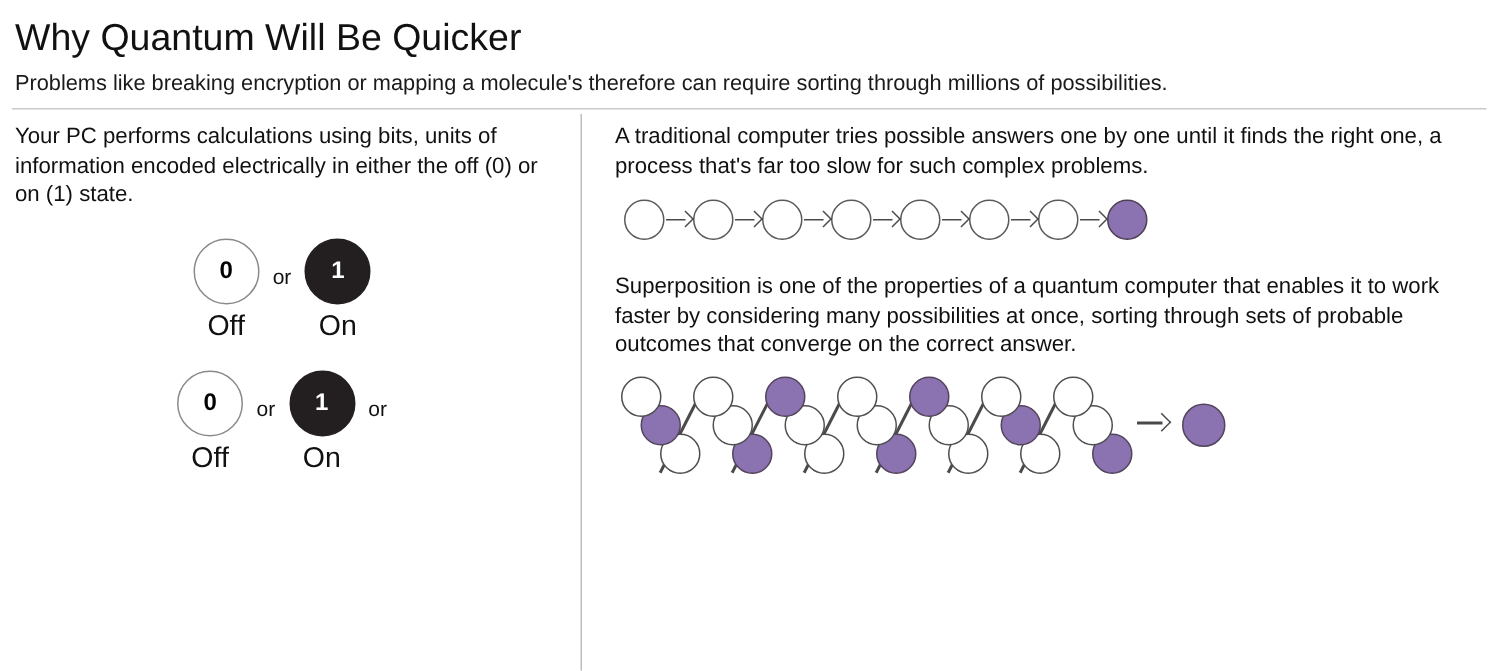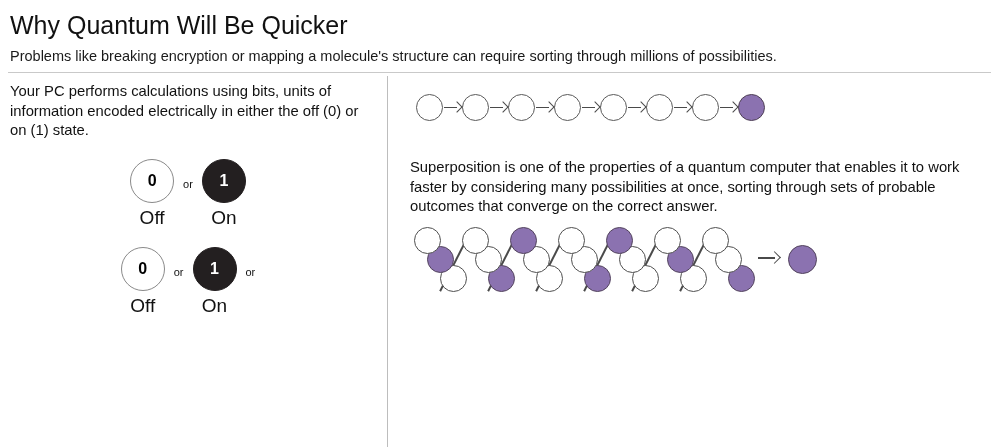--- a/index.html
+++ b/index.html
@@ -112,21 +112,21 @@
   }
   .both .mini.white{background:#ffffff;border:1.4px solid #3a3a3a;left:6px;box-sizing:border-box;}
   .both .mini.black{background:#111111;right:6px;}
   .caption{
     font-size:19px;
     color:#111111;
     margin-top:4px;
     text-align:center;
   }
   .orword{
-    font-size:11px;
+    font-size:14px;
     color:#111111;
     padding-bottom:20px;
   }
 
   
   .chain{
     display:flex;
     align-items:center;
     margin-top:12px;
     margin-left:6px;
@@ -222,21 +222,21 @@
     box-sizing:border-box;
   }
 </style>
 </head>
 <body>
 
 <div id="page">
 
   <div class="header">
     <h1 class="title">Why Quantum Will Be Quicker</h1>
-    <p class="subtitle">Problems like breaking encryption or mapping a molecule's structure can require sorting through millions of possibilities.</p>
+    <p class="subtitle">Problems like breaking encryption or mapping a molecule's therefore can require sorting through millions of possibilities.</p>
   </div>
   <div class="header-rule"></div>
 
   <div class="cols">
 
     <div class="col col-left">
 
       <p class="para">Your PC performs calculations using bits, units of information encoded electrically in either the off (0) or on (1) state.</p>
 
       <div class="bitrow" style="margin-top:18px;">
@@ -270,40 +270,41 @@
           </div>
           <div class="caption">On</div>
         </div>
         <div class="orword">or</div>
       </div>
 
     </div>
 
     <div class="col col-right">
 
+      <p class="para">A traditional computer tries possible answers one by one until it finds the right one, a process that's far too slow for such complex problems.</p>
 
       <div class="chain" id="chain">
           <div class="node empty"></div>
           <div class="arrow"></div>
           <div class="node empty"></div>
           <div class="arrow"></div>
           <div class="node empty"></div>
           <div class="arrow"></div>
           <div class="node empty"></div>
           <div class="arrow"></div>
           <div class="node empty"></div>
           <div class="arrow"></div>
           <div class="node empty"></div>
           <div class="arrow"></div>
           <div class="node empty"></div>
           <div class="arrow"></div>
           <div class="node filled"></div>
         </div>
 
-      <p class="para p2" style="margin-top:37px;">Superposition is one of the properties of a quantum computer that enables it to work faster by considering many possibilities at once, sorting through sets of probable outcomes that converge on the correct answer.</p>
+      <p class="para p2" style="margin-top:22px;">Superposition is one of the properties of a quantum computer that enables it to work faster by considering many possibilities at once, sorting through sets of probable outcomes that converge on the correct answer.</p>
 
       <div class="cluster" id="cluster">
           <div class="stack" style="left: 0px;">
             <div class="sc empty i0"></div>
             <div class="sc filled i1"></div>
             <div class="sc empty i2"></div>
           </div>
           <div class="slash" style="left: 41px;"></div>
           <div class="stack" style="left: 48px;">
             <div class="sc empty i0"></div>

